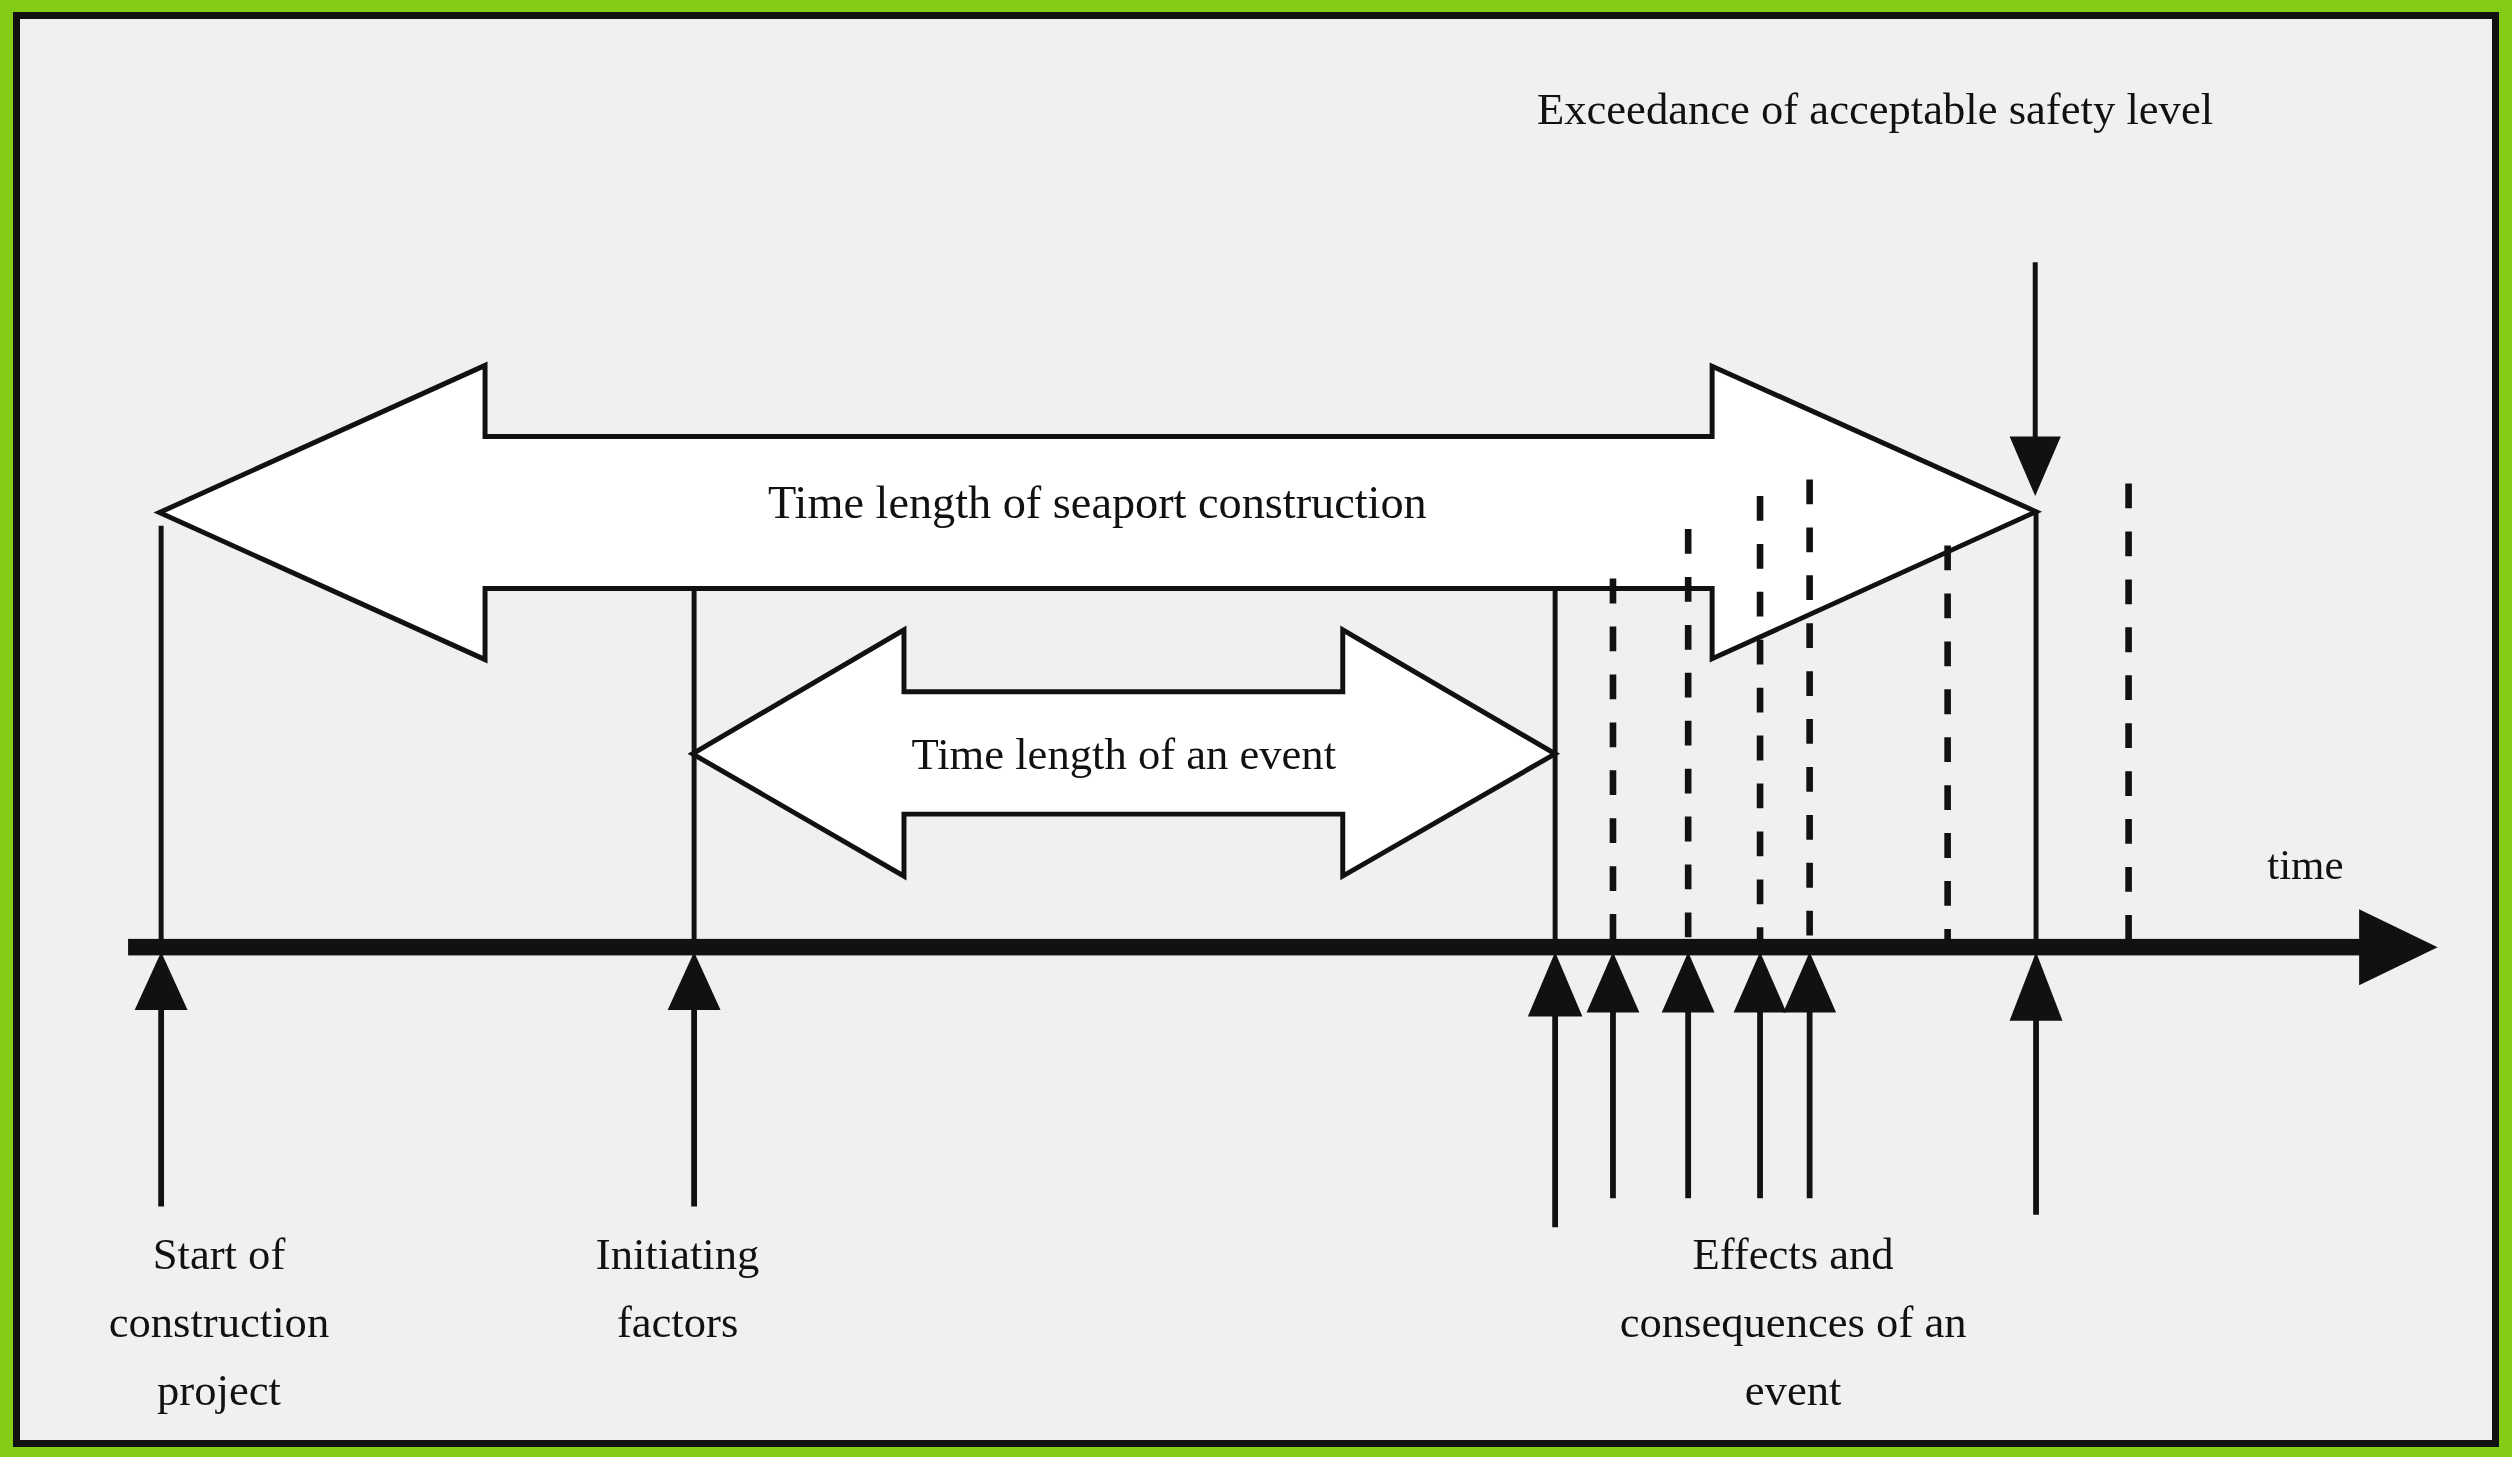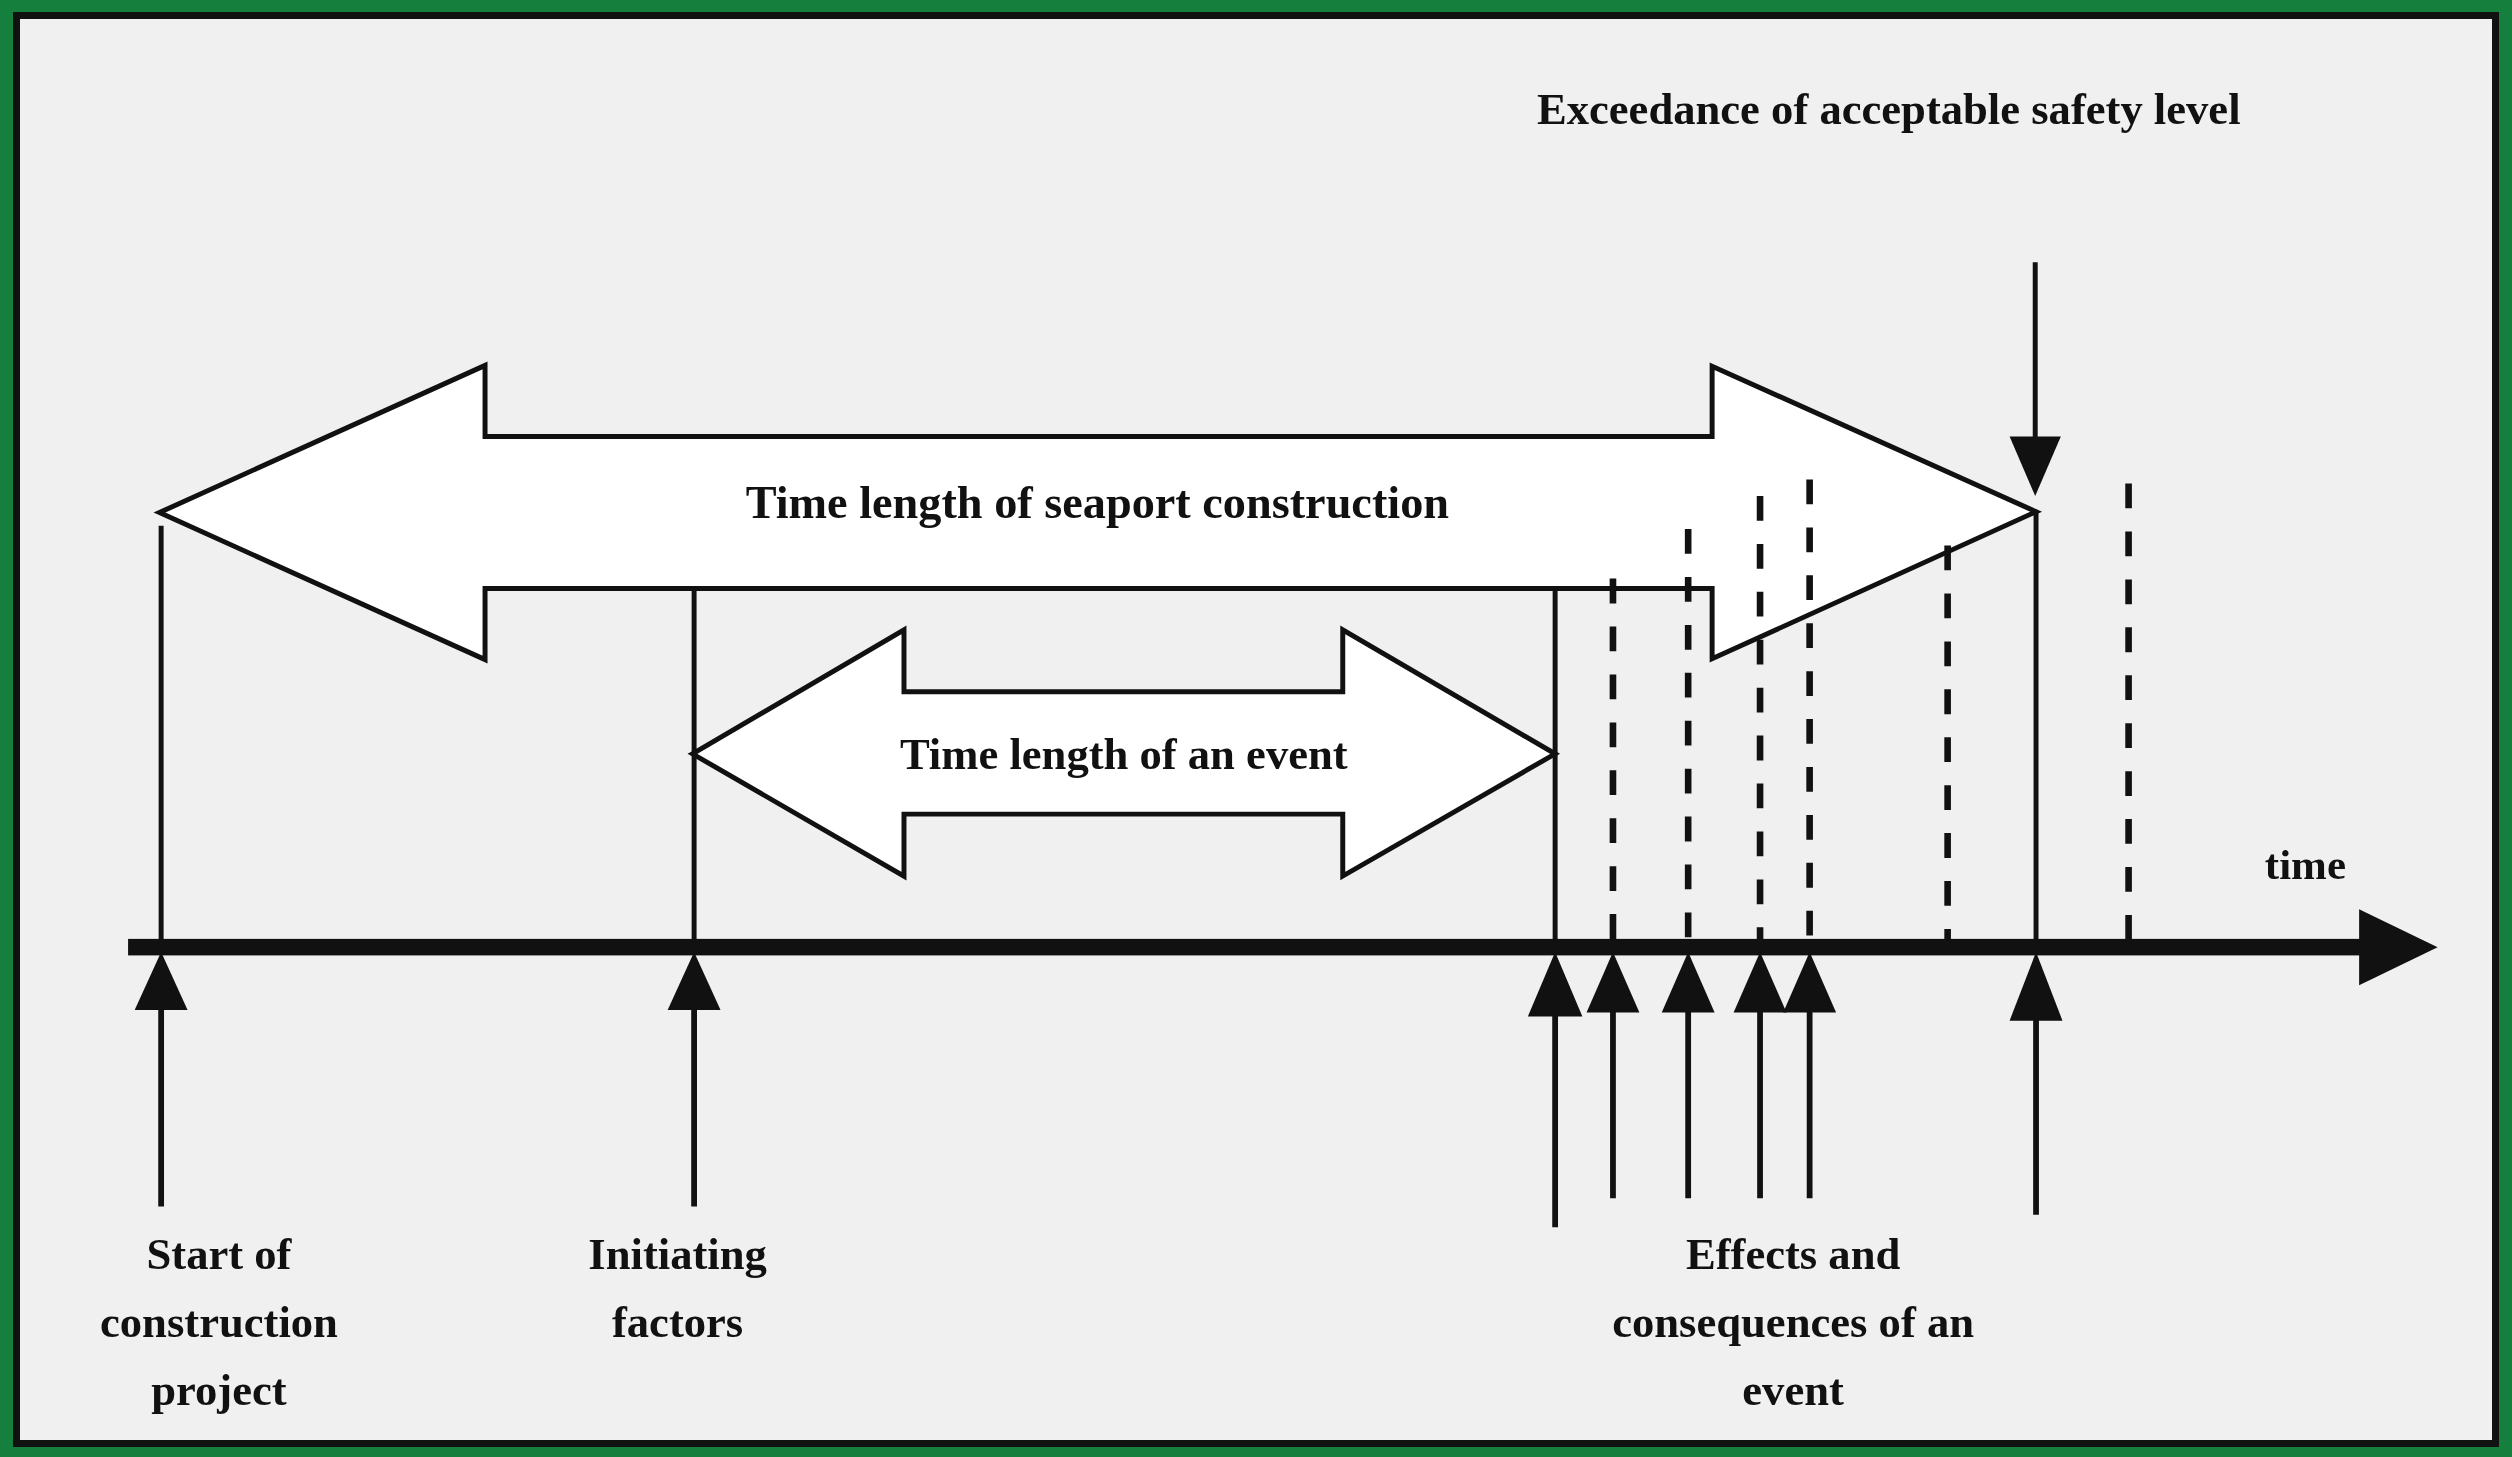--- a/index.html
+++ b/index.html
@@ -1,22 +1,21 @@
 <!DOCTYPE html>
 <html style="font-size:13.2px"><head>
 <meta charset="utf-8">
 <style>
   html,body{margin:0;padding:0;background:#ffffff;}
   body{font-family:"Liberation Serif", serif;}
   #frame{
     position:relative;
     width:2512px;height:1458px;
-    background:#15803d;
+    background:#84cc16;
     box-sizing:border-box;
-    font-weight:bold;
   }
   #border-box{
     position:absolute;
     left:13.2px;top:11.6px;
     width:2486px;height:1435px;
     border:7.4px solid #111111;
     background:#f0f0f0;
     box-sizing:border-box;
   }
   svg#diagram{

